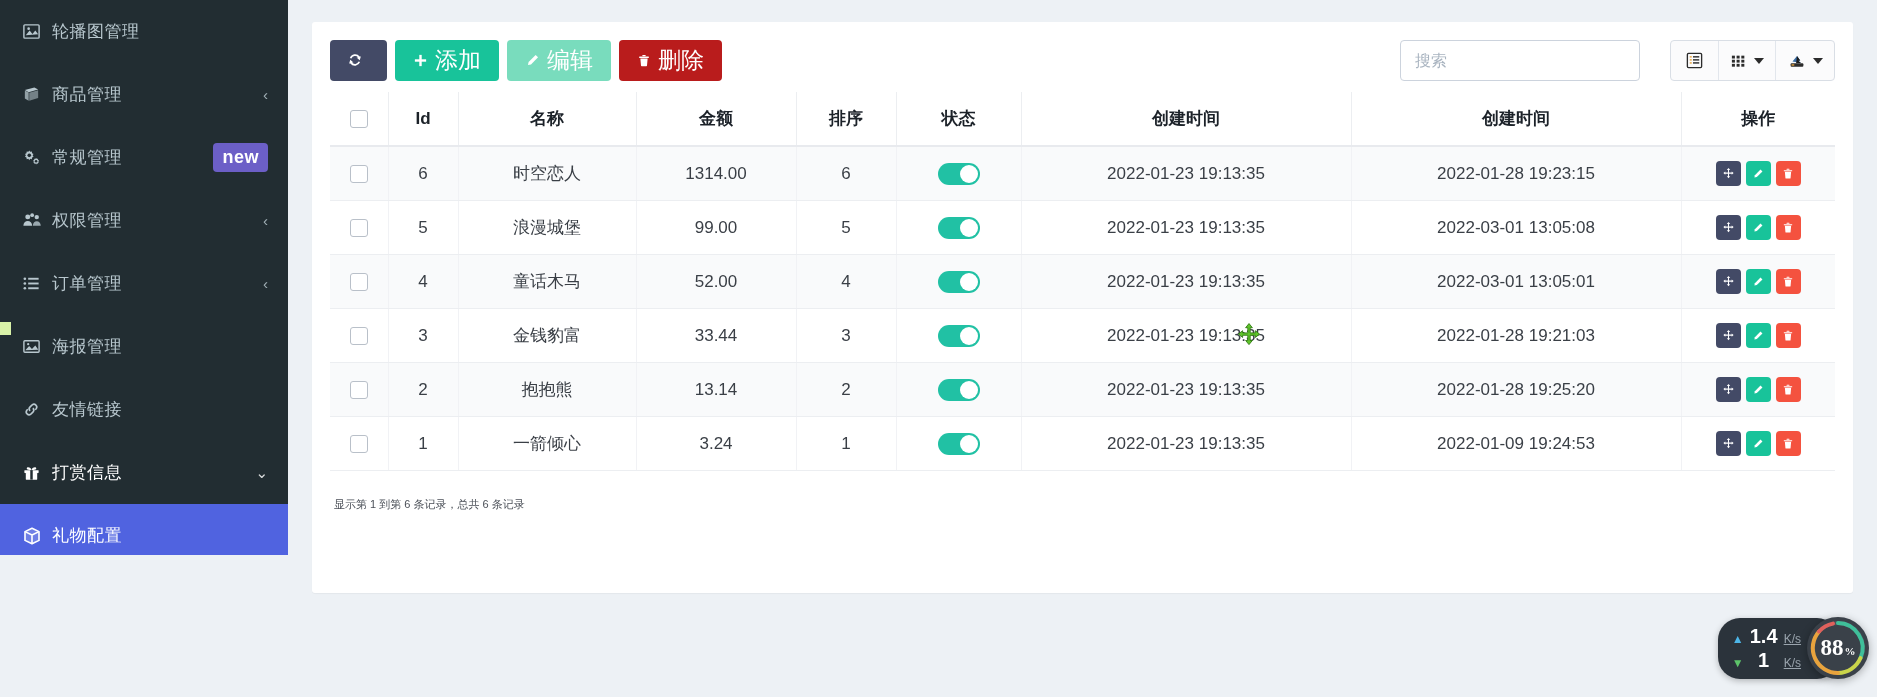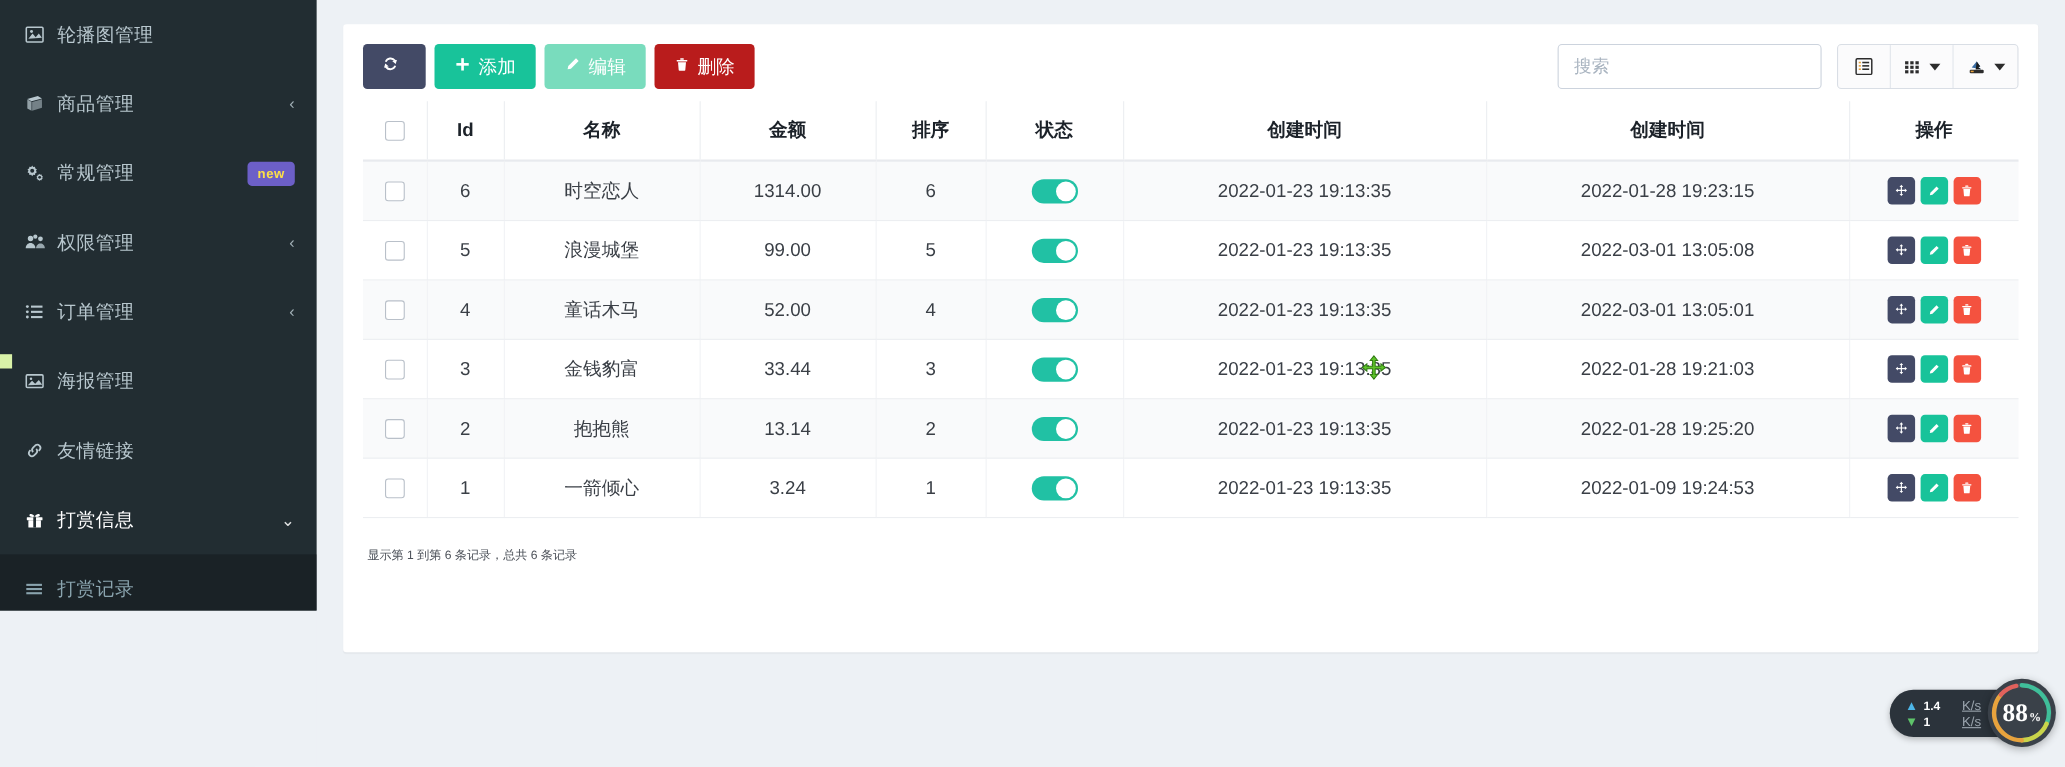--- a/index.html
+++ b/index.html
@@ -46,22 +46,22 @@
     padding-left: 22px;
     font-size: 17px;
   }
   .nav-item.sub .nav-ico { color: #8aa4ae; }
   .nav-item.active {
     background: #5063e0;
     color: #ffffff;
   }
   .nav-item.active .nav-ico { color: #ffffff; }
   .badge-new {
-    background: #6c5fc7; color: #fde047;
-    font-size: 12px; font-weight: bold;
+    background: #6c5fc7; color: #ffffff;
+    font-size: 18px; font-weight: bold;
     border-radius: 4px;
     padding: 4px 9px;
     margin-left: auto;
     letter-spacing: .5px;
   }
   .green-marker {
     position: absolute;
     left: 0; top: 322px;
     width: 11px; height: 13px;
     background: #d9f2a8;
@@ -83,30 +83,30 @@
     box-shadow: 0 1px 1px rgba(0,0,0,.04);
   }
 
   
   .toolbar { display: flex; align-items: flex-start; height: 52px; }
   .btn-group { display: flex; gap: 8px; }
   .btn {
     display: inline-flex; align-items: center; gap: 7px;
     height: 41px; padding: 0 18px;
     border: none; border-radius: 4px;
-    font-size: 17px; color: #fff;
+    font-size: 23px; color: #fff;
     font-family: "Liberation Sans", sans-serif;
     cursor: pointer; white-space: nowrap;
   }
   .btn.refresh { background: #434a66; padding: 0 17px; }
   .btn.add     { background: #18c39a; }
   .btn.edit    { background: #79dcbd; }
   .btn.del     { background: #b91c1c; }
 
-  .toolbar-right { margin-left: auto; display: flex; align-items: flex-start; gap: 0; }
+  .toolbar-right { margin-left: auto; display: flex; align-items: flex-start; gap: 16px; }
   .search-box {
     width: 240px; height: 41px;
     border: 1px solid #ccd3dd; border-radius: 4px;
     padding: 0 14px;
     font-size: 16px; color: #444;
     background: #fff;
     font-family: "Liberation Sans", sans-serif;
     outline: none;
   }
   .search-box::placeholder { color: #a9b4c0; }
@@ -202,21 +202,21 @@
     border-radius: 22px;
     padding: 7px 38px 7px 14px;
     display: flex; flex-direction: column; gap: 1px;
     margin-right: -32px;
     box-shadow: 0 2px 6px rgba(0,0,0,.25);
   }
   .net-row { display: flex; align-items: baseline; gap: 5px; color: #fff; font-size: 13px; }
   .net-row .arrow { font-size: 12px; line-height: 1; }
   .net-row .arrow.up { color: #4db6e8; }
   .net-row .arrow.down { color: #5ec46a; }
-  .net-row .val { font-weight: bold; font-size: 11px; min-width: 30px; text-align: left; }
+  .net-row .val { font-weight: bold; font-size: 20px; min-width: 30px; text-align: center; }
   .net-row .unit { color: #9aa4ad; font-size: 12px; text-decoration: underline; }
   .gauge {
     position: relative;
     width: 62px; height: 62px; border-radius: 50%;
     background: #3a4149;
     display: flex; align-items: center; justify-content: center;
     box-shadow: 0 2px 8px rgba(0,0,0,.3);
   }
   .gauge .ring {
     position: absolute; inset: 0;
@@ -333,31 +333,20 @@
           <rect x="4" y="10.5" width="12" height="7" rx=".5"></rect>
           <rect x="8.7" y="7.5" width="2.6" height="10" fill="#222d32"></rect>
           <path d="M10 7c-1.4-3-5-3.2-5-1.2C5 7.4 8 7.6 10 7z"></path>
           <path d="M10 7c1.4-3 5-3.2 5-1.2C15 7.4 12 7.6 10 7z"></path>
         </svg>
       </span>
       <span class="nav-label">打赏信息</span>
       <span class="chev">⌄</span>
     </div>
 
-    <div class="nav-item sub">
-      <span class="nav-ico">
-        <svg width="19" height="19" viewBox="0 0 20 20" fill="currentColor">
-          <rect x="2" y="5" width="15" height="2"></rect>
-            <rect x="2" y="9" width="15" height="2"></rect>
-            <rect x="2" y="13" width="15" height="2"></rect>
-        </svg>
-      </span>
-      <span class="nav-label">打赏记录</span>
-      <span class="chev"></span>
-    </div>
 
     <div class="nav-item active">
       <span class="nav-ico">
         <svg width="20" height="20" viewBox="0 0 20 20" fill="none" stroke="currentColor" stroke-width="1.6" stroke-linejoin="round">
           <path d="M10 2.2l7 3.4v8.8L10 17.8 3 14.4V5.6z" fill="currentColor" fill-opacity=".18"></path>
           <path d="M3 5.6l7 3.4 7-3.4M10 9v8.8"></path>
         </svg>
       </span>
       <span class="nav-label">礼物配置</span>
       <span class="chev"></span>

